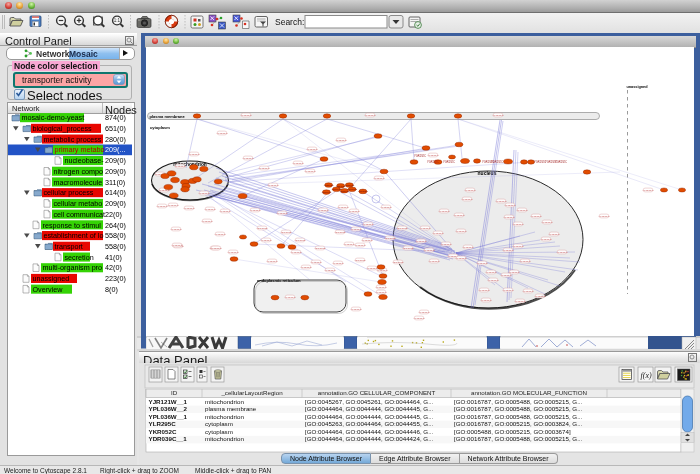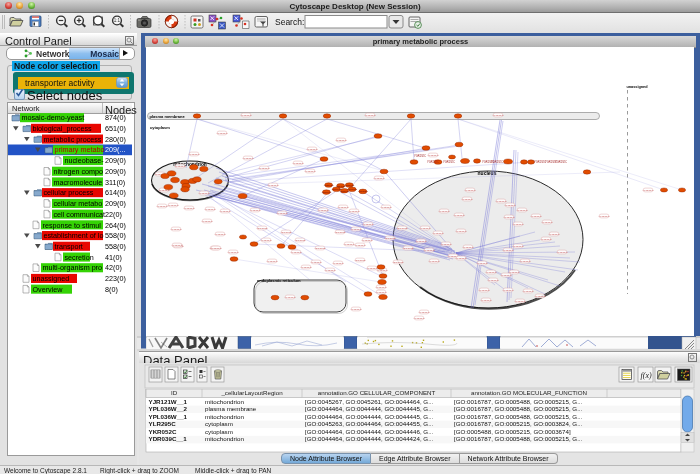--- a/index.html
+++ b/index.html
@@ -5,21 +5,20 @@
   font-family:"Liberation Sans",sans-serif;-webkit-font-smoothing:antialiased}
 .abs{position:absolute}
 .tl{border-radius:50%;position:absolute;width:7px;height:7px}
 </style></head>
 <body>
 
 <div class="abs" style="left:0;top:0;width:700px;height:11.5px;background:linear-gradient(#d2d2d2,#adadad 70%,#9a9a9a);border-bottom:1px solid #6f6f6f">
   <div class="tl" style="left:5px;top:2px;background:radial-gradient(circle at 50% 30%,#f5a8a2,#d8443c 55%,#8f1c14)"></div>
   <div class="tl" style="left:16px;top:2px;background:radial-gradient(circle at 50% 30%,#ffe9a8,#e9a33b 55%,#a66a10)"></div>
   <div class="tl" style="left:27.5px;top:2px;background:radial-gradient(circle at 50% 30%,#d2f5a8,#6cb83c 55%,#2f7314)"></div>
-  <div class="abs" style="left:10px;right:0;top:1.5px;text-align:center;font-size:8px;font-weight:bold;color:#1a1a1a">Cytoscape Desktop (New Session)</div>
 </div>
 
 <div class="abs" style="left:0;top:12.5px;width:700px;height:19px;background:linear-gradient(#f2f2f2,#e2e2e2);border-bottom:1px solid #b4b4b4">
 </div>
 <svg class="abs" style="left:0;top:11.5px" width="700" height="20" viewBox="0 0 700 20">
 
   <line x1="2.5" y1="3" x2="2.5" y2="17" stroke="#bbb" stroke-width="1"></line>
   <line x1="4.5" y1="3" x2="4.5" y2="17" stroke="#bbb" stroke-width="1"></line>
 
   <g stroke="#bdbdbd" stroke-dasharray="1.5,1.5">
@@ -148,28 +147,28 @@
 <div class="abs" style="left:6px;top:46.5px;width:127px;height:11.5px;background:#fff;border:1px solid #9a9a9a;border-radius:5px;overflow:hidden">
   <div class="abs" style="left:62px;top:0;width:50px;height:11.5px;background:linear-gradient(#cfe4fa,#8fc0ef 50%,#79b4ec)"></div>
   <div class="abs" style="left:112px;top:0;width:15px;height:11.5px;border-left:1px solid #aaa"></div>
   <svg class="abs" style="left:17px;top:1.5px" width="9" height="9" viewBox="0 0 9 9">
     <circle cx="2" cy="1.8" r="1.4" fill="#2aa02a"></circle>
       <circle cx="2" cy="7" r="1.4" fill="#2aa02a"></circle>
     <circle cx="6.5" cy="4.4" r="1.4" fill="#55c055"></circle>
     <path d="M3,2.2 L6,4 M3,6.6 L6,4.8" stroke="#888" stroke-width="0.7"></path>
   </svg>
   <div class="abs" style="left:29px;top:1px;font-size:8.5px;font-weight:bold;color:#333">Network</div>
-  <div class="abs" style="left:62px;top:1px;width:50px;text-align:right;font-size:8.5px;font-weight:bold;color:#1a2a4a">Mosaic</div>
+  <div class="abs" style="left:62px;top:1px;width:50px;text-align:left;font-size:8.5px;font-weight:bold;color:#1a2a4a">Mosaic</div>
   <div class="abs" style="left:116px;top:2.5px;width:0;height:0;border-left:5px solid #111;border-top:3.5px solid transparent;border-bottom:3.5px solid transparent"></div>
 </div>
 
 <div class="abs" style="left:7px;top:65px;width:123px;height:33px;border:1px solid #b0b0b0;border-radius:3px"></div>
-<div class="abs" style="left:12px;top:60.5px;font-size:8.5px;font-weight:bold;color:#111;background:#0ea5e9;padding:0 2px">Node color selection</div>
-
-<div class="abs" style="left:13px;top:71.5px;width:111px;height:12.5px;background:#eab308;border:5px solid #0f766e;border-radius:3px">
+<div class="abs" style="left:12px;top:60.5px;font-size:8.5px;font-weight:bold;color:#111;background:#f9a8d4;padding:0 2px">Node color selection</div>
+
+<div class="abs" style="left:13px;top:71.5px;width:111px;height:12.5px;background:#fca5a5;border:2px solid #0f766e;border-radius:3px">
   <div class="abs" style="left:7px;top:1px;font-size:8.5px;color:#111">transporter activity</div>
   <svg class="abs" style="right:1px;top:0.5px" width="12" height="11" viewBox="0 0 12 11">
     <defs>
         <linearGradient id="stp" x1="0" y1="0" x2="0" y2="1">
       <stop offset="0" stop-color="#d5e6f9"></stop>
           <stop offset="0.5" stop-color="#7fb2e2"></stop>
           <stop offset="1" stop-color="#5c98d4"></stop>
     </linearGradient>
       </defs>
     <rect x="0.5" y="0.5" width="11" height="10" rx="2.5" fill="url(#stp)" stroke="#6f94bb" stroke-width="0.7"></rect>
@@ -321,21 +320,20 @@
 </svg>
 
 <div class="abs" style="left:137px;top:32px;width:563px;height:320px;background:#e2e2e2"></div>
 
 <div class="abs" style="left:141px;top:33px;width:559px;height:318px;background:#3c5f9e"></div>
 
 <div class="abs" style="left:145px;top:36px;width:551px;height:11px;background:linear-gradient(#d8d8d8,#b2b2b2);border-bottom:1px solid #8a8a8a">
   <div class="tl" style="left:7px;top:2px;width:6px;height:6px;background:radial-gradient(circle at 50% 30%,#f5a8a2,#d8443c 55%,#8f1c14)"></div>
   <div class="tl" style="left:17.5px;top:2px;width:6px;height:6px;background:radial-gradient(circle at 50% 30%,#ffe9a8,#e9a33b 55%,#a66a10)"></div>
   <div class="tl" style="left:28px;top:2px;width:6px;height:6px;background:radial-gradient(circle at 50% 30%,#d2f5a8,#6cb83c 55%,#2f7314)"></div>
-  <div class="abs" style="left:0;right:0;top:1px;text-align:center;font-size:7.5px;font-weight:bold;color:#222">primary metabolic process</div>
 </div>
 
 <svg id="canvas" class="abs" style="left:146px;top:47px" width="548" height="289" viewBox="146 47 548 289">
 <rect x="146" y="47" width="548" height="289" fill="#ffffff"></rect>
 <g id="compartments">
 <rect x="147.5" y="112.5" width="452" height="7" rx="3.5" fill="#ececec" stroke="#999" stroke-width="0.8"></rect>
 <text x="149.5" y="117.6" font-size="4" font-weight="bold" fill="#000" font-family="Liberation Sans">plasma membrane</text>
 <text x="150" y="129" font-size="4" font-weight="bold" fill="#000" font-family="Liberation Sans">cytoplasm</text>
 <ellipse cx="190" cy="180.5" rx="38.5" ry="19.5" fill="#ebebeb" stroke="#1a1a1a" stroke-width="1.1"></ellipse>
 <path d="M152,184 A38.5,19.5 0 0 0 228,184" fill="none" stroke="#111" stroke-width="1.6" opacity="0.6"></path>

